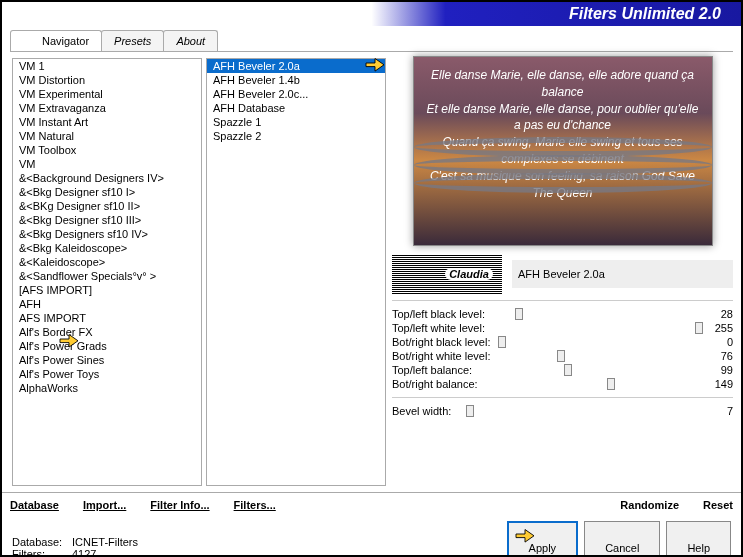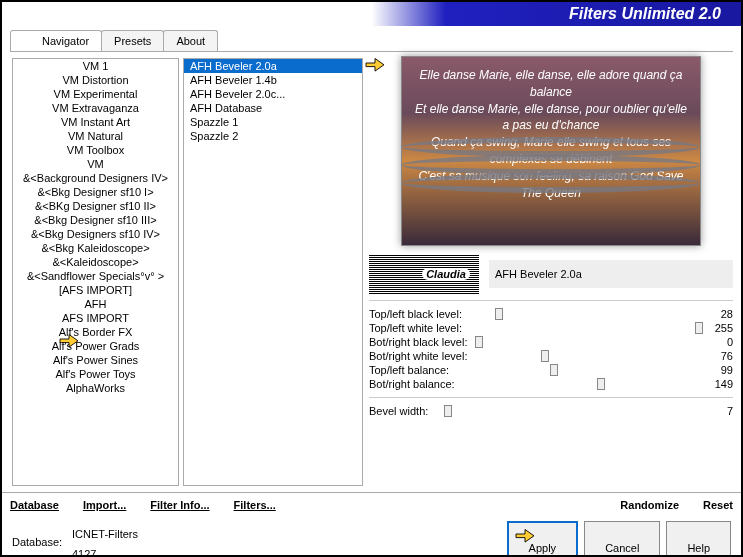--- a/index.html
+++ b/index.html
@@ -2,24 +2,24 @@
 <html><head>
 <meta charset="utf-8">
 <style>
 * { box-sizing: border-box; margin: 0; padding: 0; font-family: "Segoe UI", Tahoma, Arial, sans-serif; }
 body { background: #fff; width: 743px; height: 557px; border: 2px solid #000; position: relative; font-size: 11px; overflow: hidden; }
 .header { background: linear-gradient(90deg, #fff 0%, #fff 50%, #2020c0 60%, #1818a0 100%); height: 24px; display: flex; align-items: center; justify-content: flex-end; padding-right: 20px; }
 .header span { color: #fff; font-style: italic; font-weight: bold; font-size: 16px; }
 .tabs { display: flex; border-bottom: 1px solid #aaa; margin: 4px 8px 0 8px; }
 .tab { padding: 4px 12px; border: 1px solid #aaa; border-bottom: none; background: #fff; margin-right: -1px; cursor: pointer; font-size: 11px; border-radius: 3px 3px 0 0; }
 .tab.active { background: #fff; position: relative; z-index: 2; padding-left: 31px; }
-.tab:not(.active) { background: #f4f4f4; }
+.tab:not(.active) { background: #f4f4f4; font-style: italic; }
 .main { display: flex; padding: 4px 8px; height: 440px; }
 .col { border: 1px solid #aaa; margin: 2px; overflow-y: scroll; background: #fff; }
-.col1 { width: 167px; text-align: center; }
+.col1 { width: 190px; }
 .col2 { width: 180px; overflow-y: scroll; }
 .col3 { flex: 1; border: none; overflow: visible; margin-left: 4px; }
 .list-item { padding: 1px 6px; white-space: nowrap; overflow: hidden; text-overflow: ellipsis; cursor: pointer; font-size: 11px; position: relative; }
 .list-item.selected { background: #0a6ccc; color: #fff; }
 .preview { width: 300px; height: 190px; margin: 0 auto 8px auto; background: linear-gradient(180deg, #8a5a6a 0%, #6a4a5a 30%, #cc8844 55%, #3a2a3a 100%); position: relative; border: 1px solid #888; box-shadow: 0 0 8px rgba(0,0,0,.4); }
 .preview-text { position: absolute; top: 10px; left: 10px; right: 10px; color: #fff; font-style: italic; font-size: 12px; text-align: center; line-height: 1.4; font-family: cursive; }
 .wave { position: absolute; left: 0; right: 0; top: 80px; height: 70px; }
 .wave div { position: absolute; width: 100%; height: 20px; border: 6px solid rgba(120,120,130,.8); border-left: none; border-right: none; border-radius: 50%; }
 .logo-row { display: flex; align-items: center; gap: 10px; margin: 4px 0; }
 .logo { width: 110px; height: 40px; background: repeating-linear-gradient(0deg, #000 0 1px, #fff 1px 2px); display: flex; align-items: center; justify-content: center; position: relative; }
@@ -29,21 +29,21 @@
 .param-row { display: flex; justify-content: space-between; padding: 1px 0; font-size: 11px; align-items: center; }
 .param-row .slider-hint { flex: 1; margin: 0 8px; height: 8px; position: relative; }
 .slider-thumb { position: absolute; top: -2px; width: 8px; height: 12px; background: #eee; border: 1px solid #888; }
 .bottom-bar { display: flex; border-top: 1px solid #aaa; padding: 6px 8px; gap: 24px; font-size: 11px; font-weight: bold; }
 .bottom-bar span { text-decoration: underline; cursor: pointer; }
 .bottom-bar .spacer { flex: 1; }
 .bottom-bar .rbtn { text-decoration: none; cursor: pointer; }
 .status { display: flex; padding: 4px 10px; font-size: 11px; align-items: center; }
 .status .info { display: flex; flex-direction: column; }
 .status .info div { display: flex; }
-.status .info .lbl { width: 60px; margin-top: 8px; }
+.status .info .lbl { width: 60px; }
 .buttons { margin-left: auto; display: flex; gap: 6px; }
 .btn { padding: 19px 20px; border: 1px solid #888; background: #f0f0f0; cursor: pointer; font-size: 11px; }
 .btn.primary { border: 2px solid #0a6ccc; }
 .hand { position: absolute; width: 22px; height: 18px; pointer-events: none; z-index: 50; }
 .hand svg { width: 100%; height: 100%; }
 ::-webkit-scrollbar { width: 16px; background: #f0f0f0; }
 ::-webkit-scrollbar-thumb { background: #cdcdcd; border: 1px solid #aaa; }
 ::-webkit-scrollbar-button { background: #f0f0f0; border: 1px solid #aaa; height: 16px; }
 </style>
 </head>

